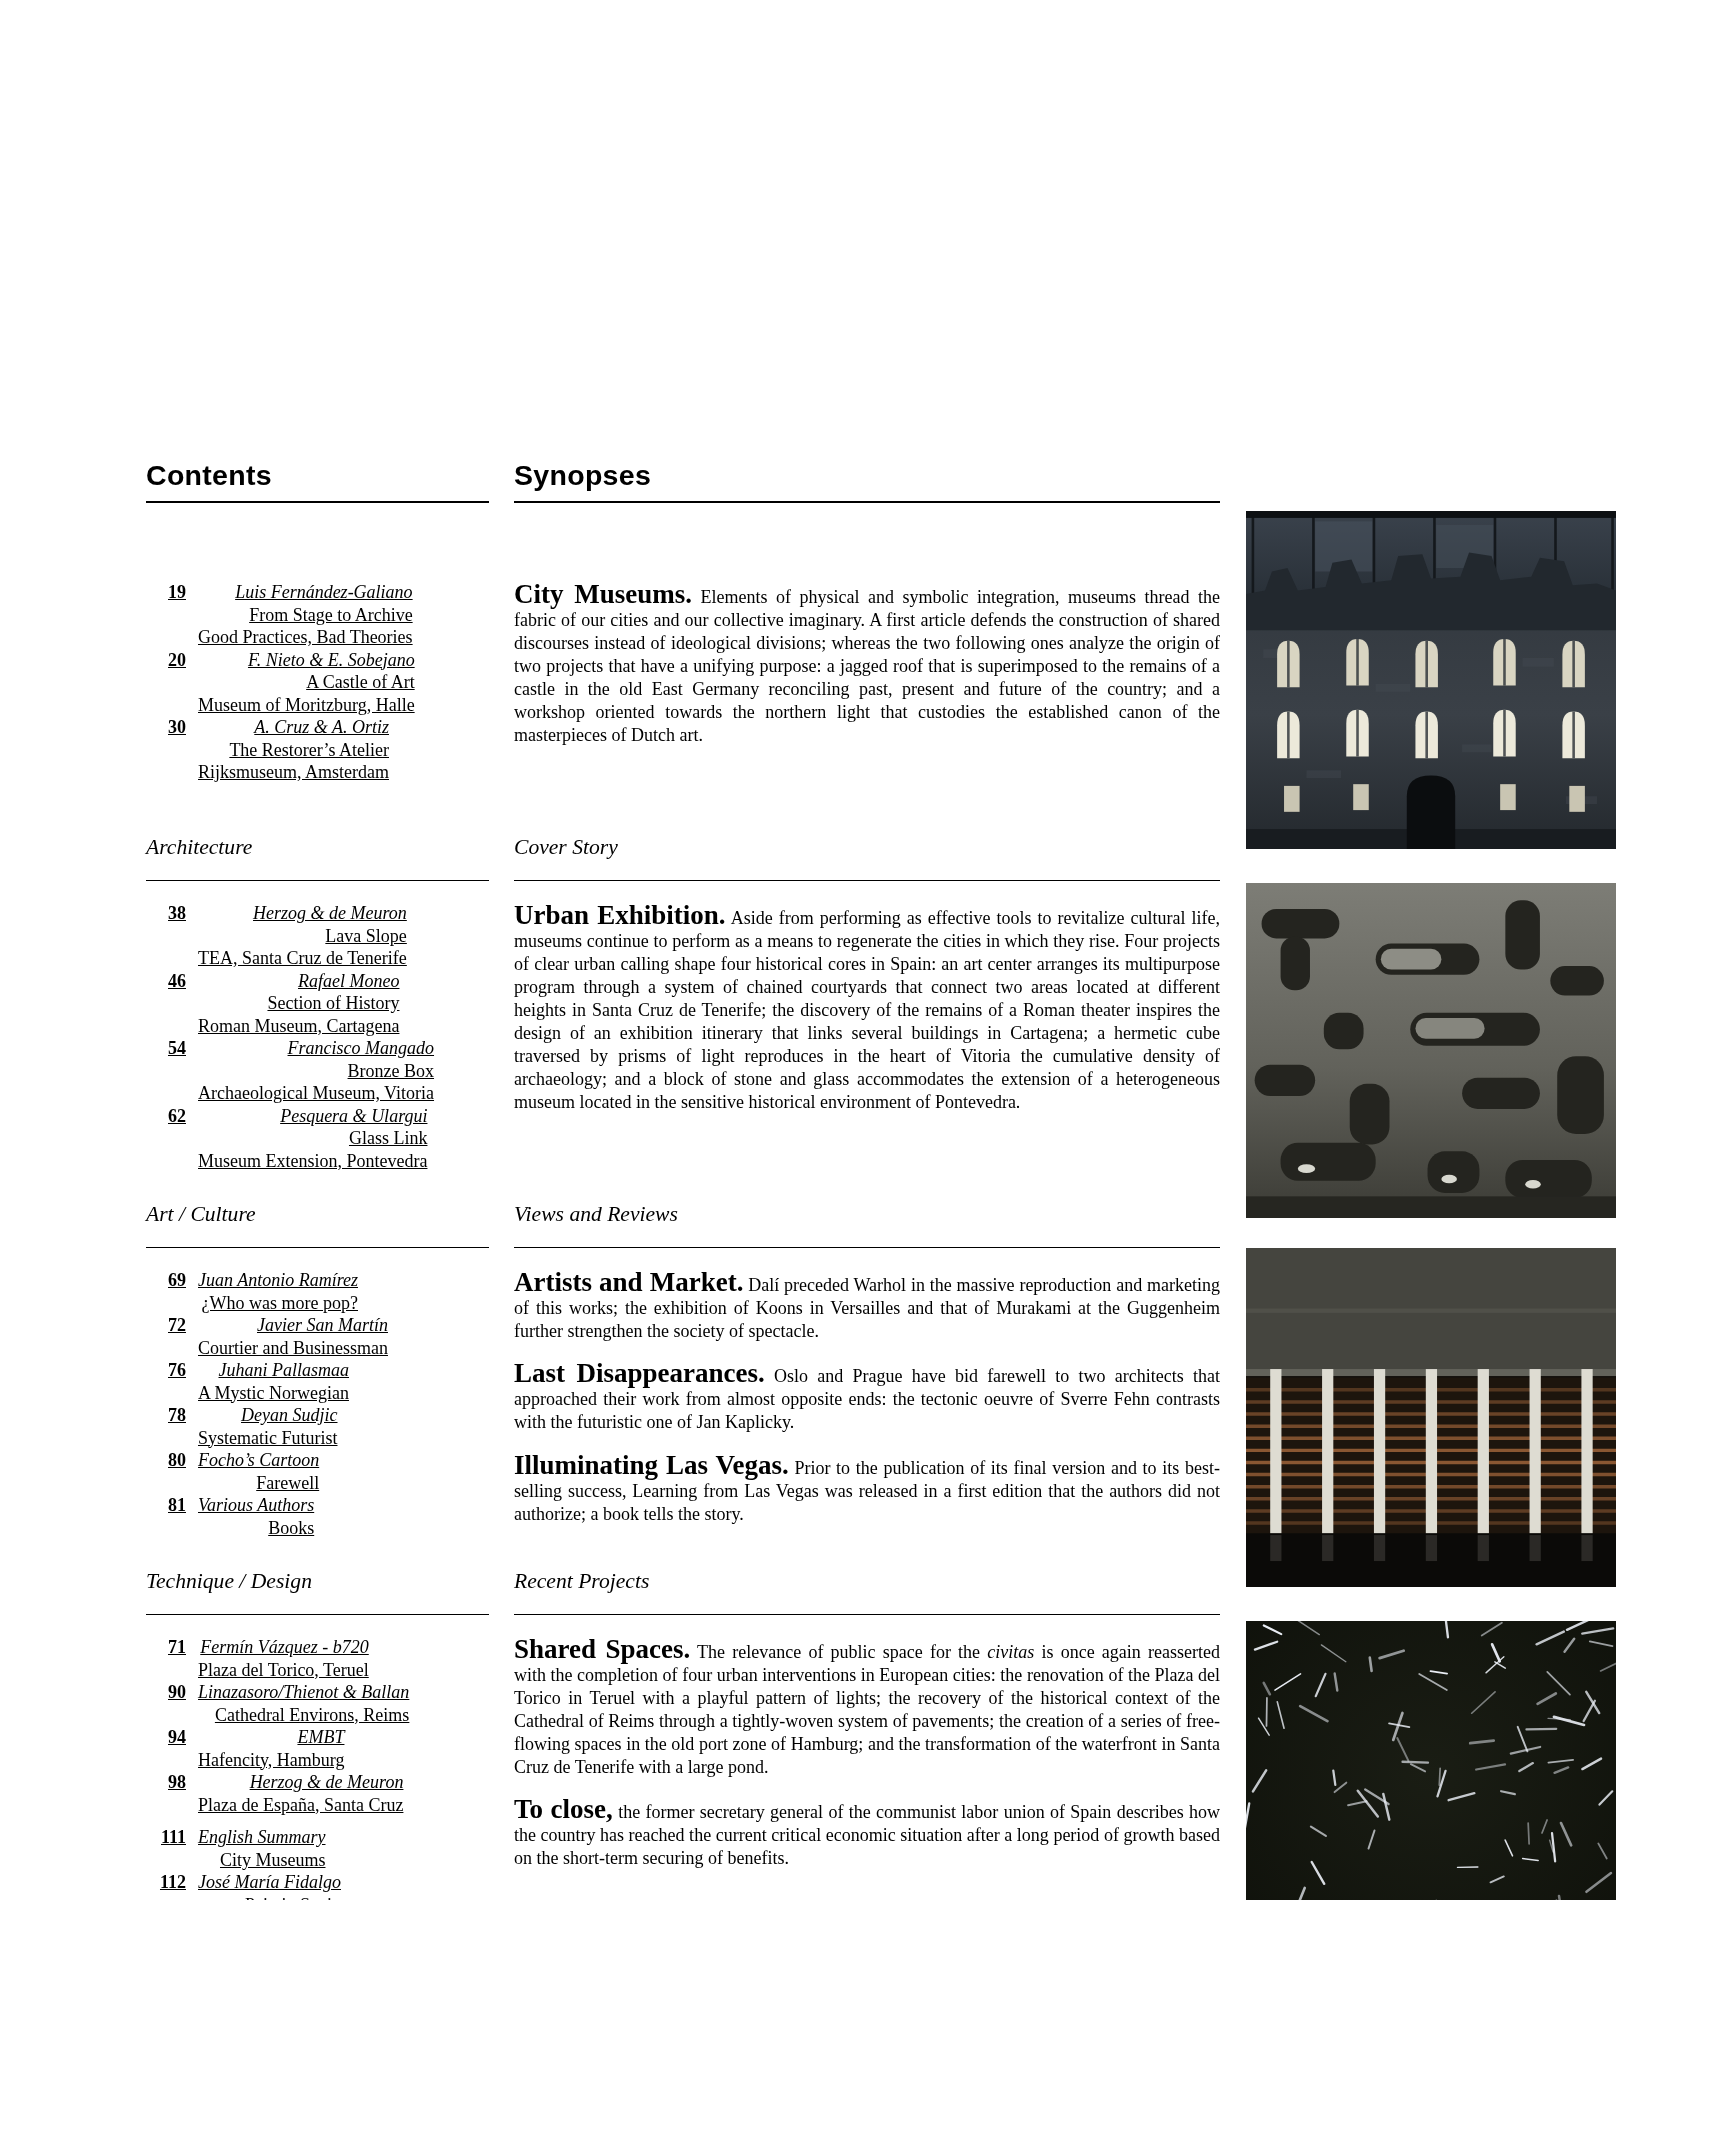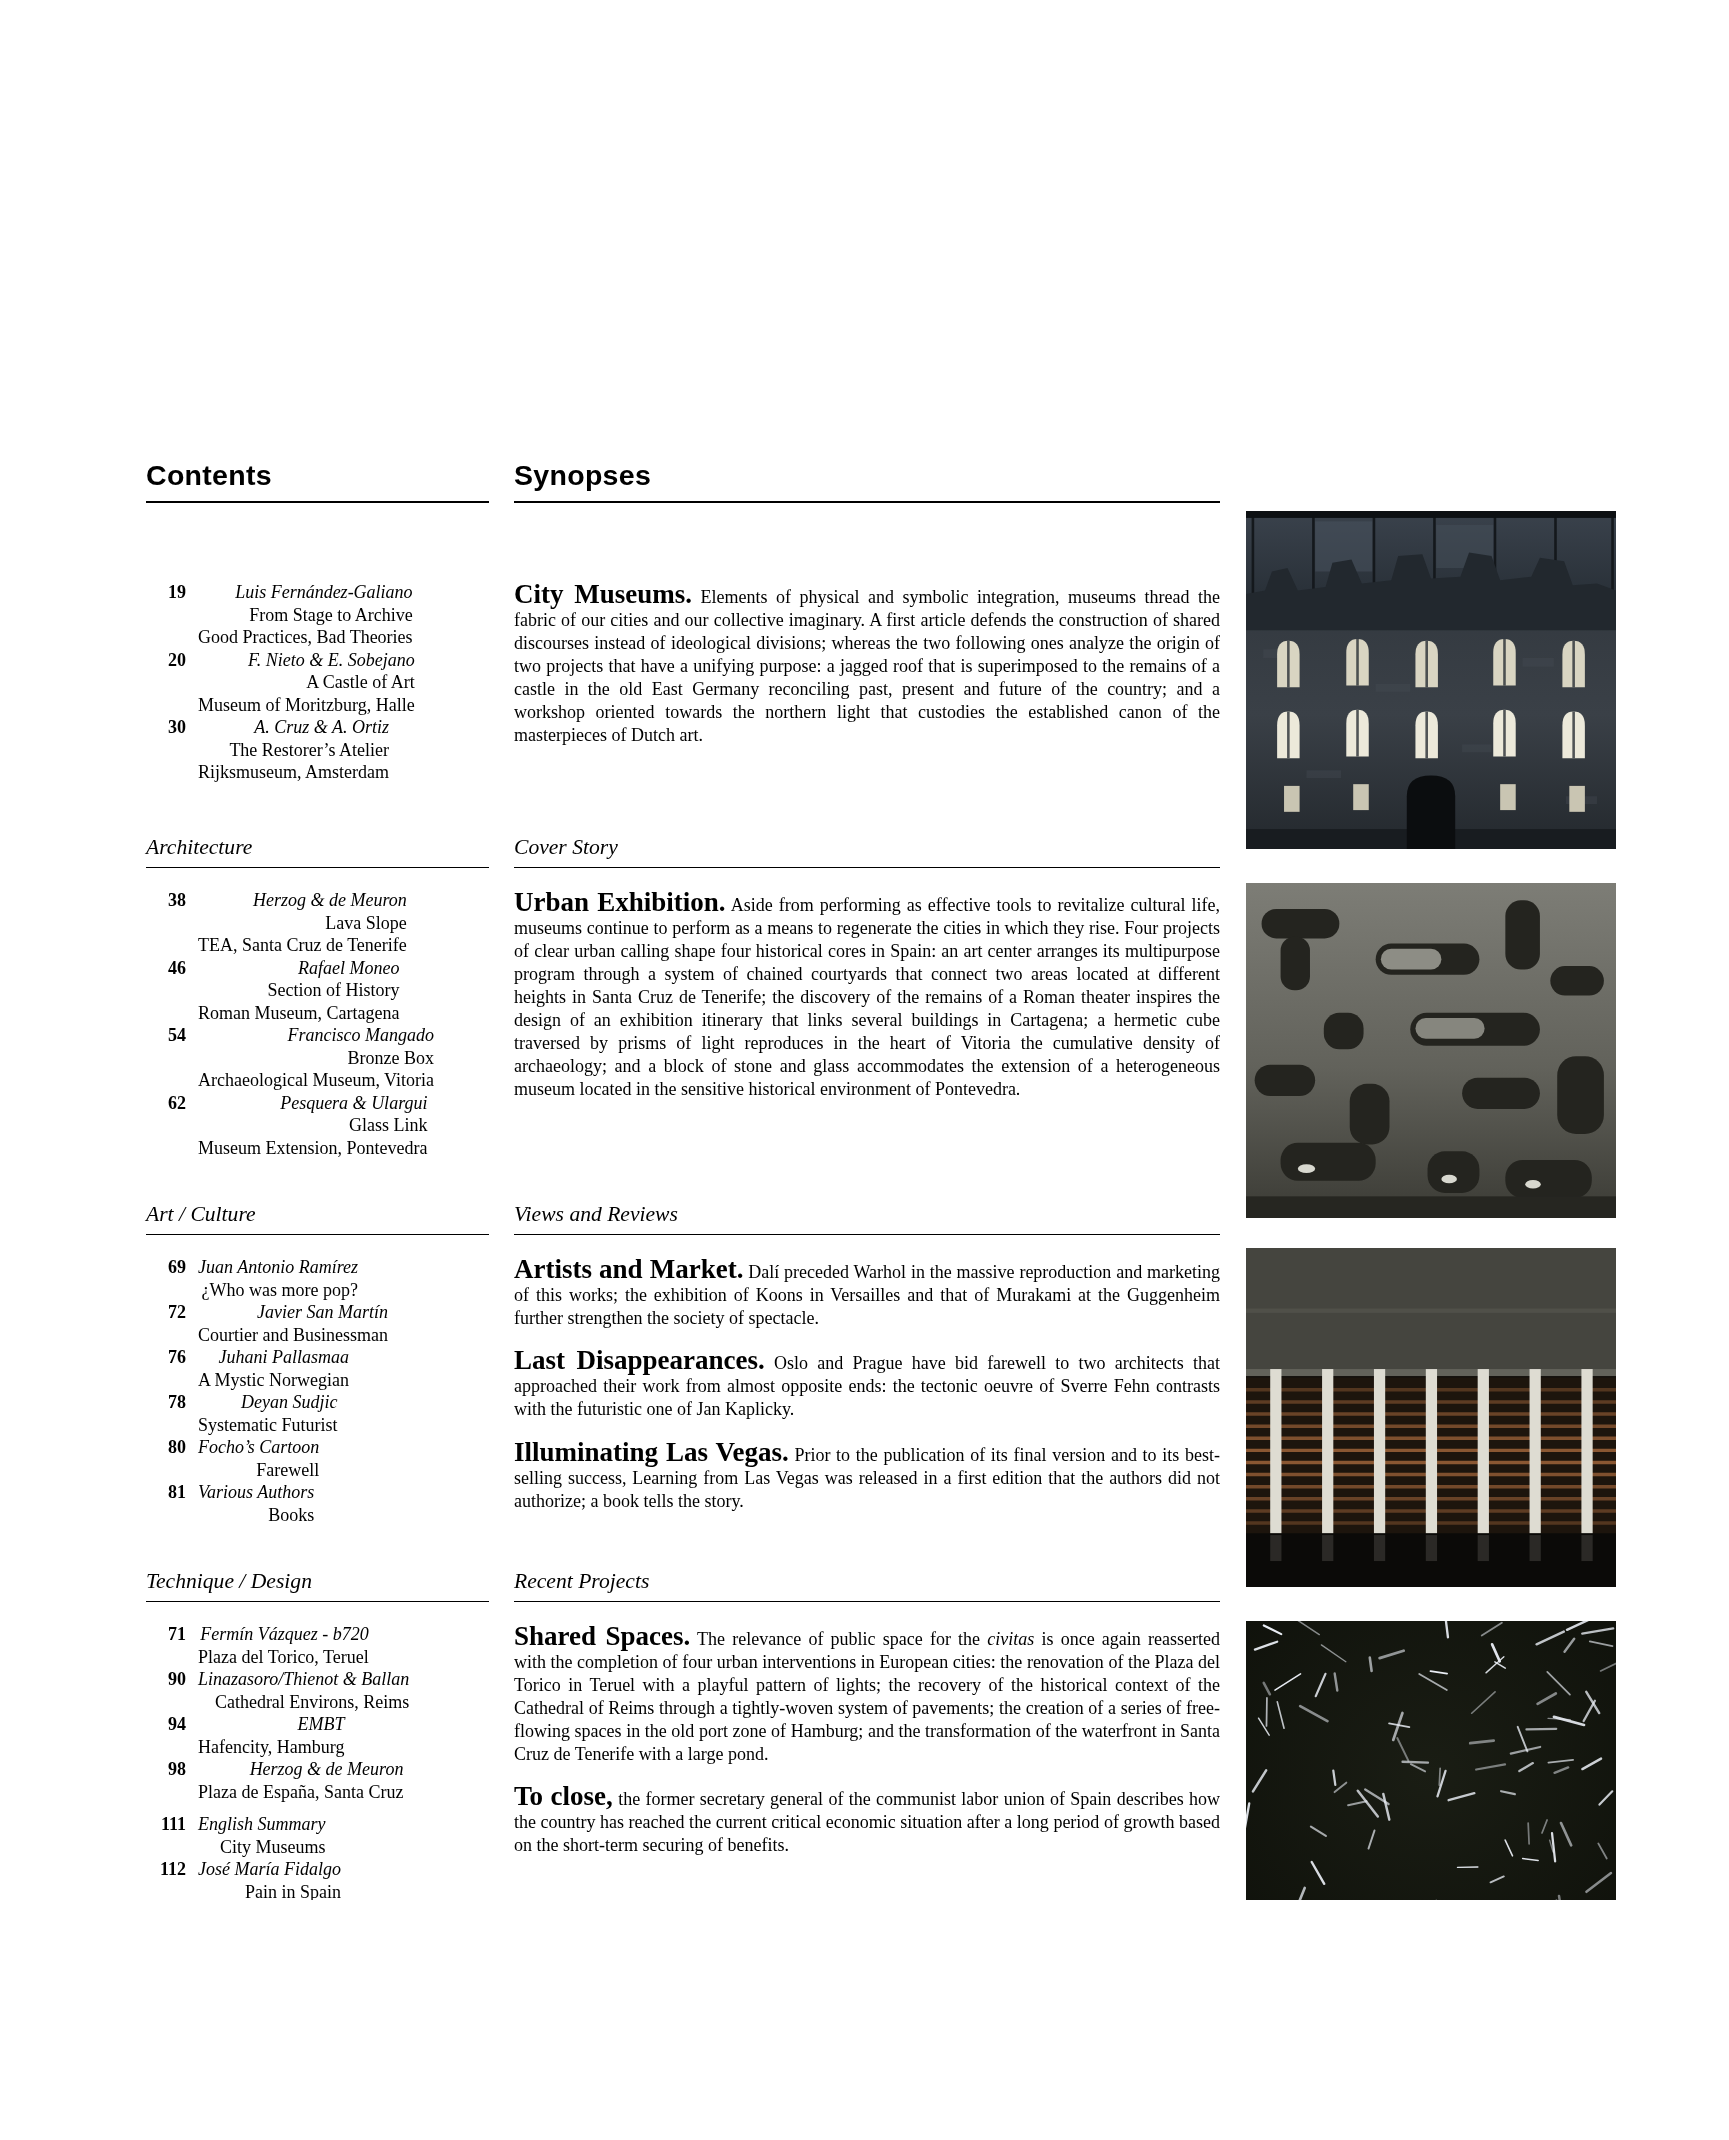--- a/index.html
+++ b/index.html
@@ -21,24 +21,24 @@
 
   
   .toc-section { position:absolute; left:146px; width:343px; }
   #toc-front      { top:581px; }
   #toc-architecture { top:835px; }
   #toc-art        { top:1202px; }
   #toc-technique  { top:1569px; }
 
   .section-title {
     font-style:italic; font-weight:normal; font-size:21.6px;
-    padding-bottom:7px; border-bottom:1.7px solid #000; margin-bottom:21px;
+    padding-bottom:20px; border-bottom:1.7px solid #000; margin-bottom:21px;
   }
 
-  .toc-item { display:flex; }
+  .toc-item { display:flex;text-decoration:underline; }
   .toc-item.gap-above { margin-top:10.4px; }
   .toc-page { flex:none; width:40px; text-align:right; font-weight:bold; font-size:18px; line-height:22.5px; }
   .toc-text { margin-left:12px; font-size:18px; line-height:22.5px;text-align:right; }
   .toc-author { font-style:italic; }
 
   
   .syn-section { position:absolute; left:514px; width:706px; }
   #syn-front  { top:581px; }
   #syn-cover  { top:835px; }
   #syn-views  { top:1202px; }

